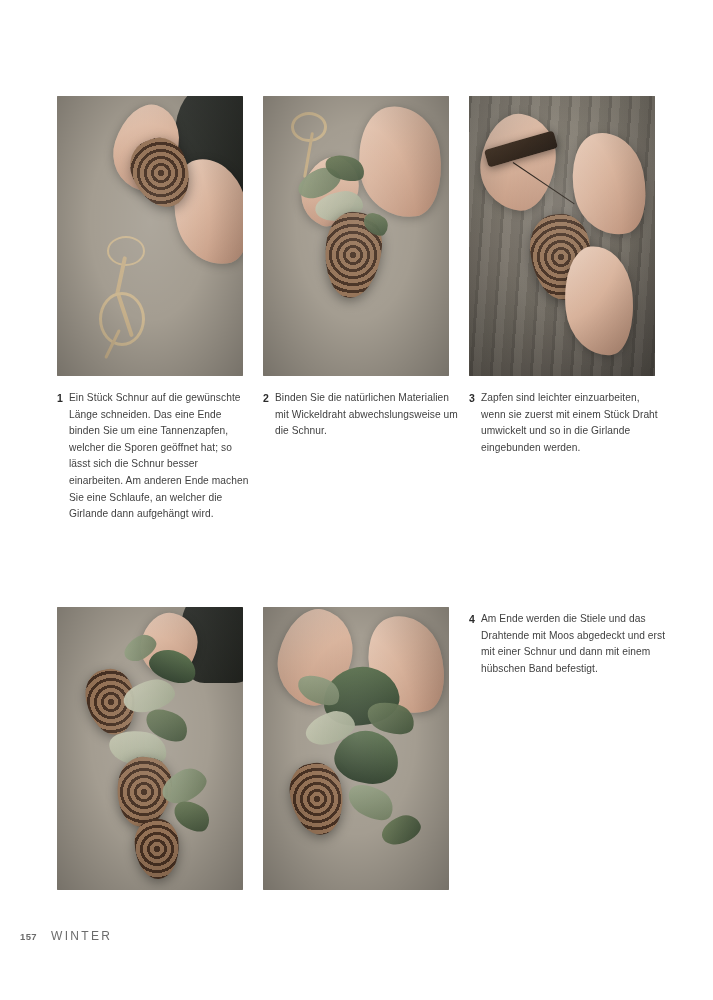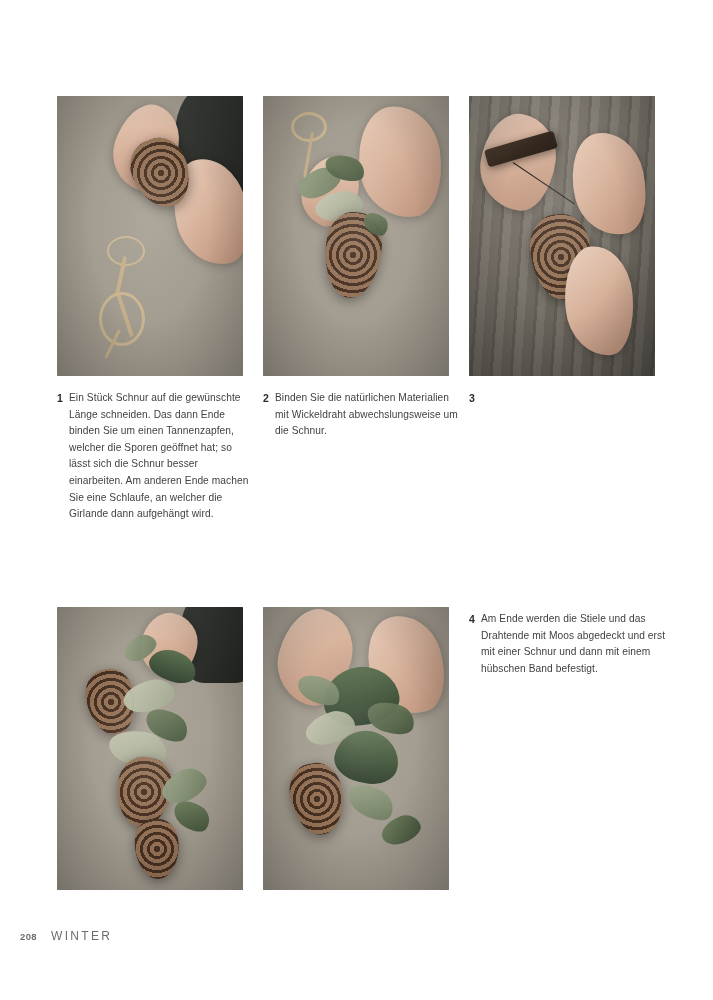--- a/index.html
+++ b/index.html
@@ -263,35 +263,36 @@
       <div class="needle" style="left:72px; top:124px; width:64px; height:52px; transform:rotate(12deg);"></div>
       <div class="cone" style="left:28px; top:156px; width:52px; height:72px; transform:rotate(-10deg);"></div>
       <div class="leaf light" style="left:84px; top:180px; width:48px; height:30px; transform:rotate(30deg);"></div>
       <div class="leaf" style="left:118px; top:210px; width:40px; height:26px; transform:rotate(-22deg);"></div>
       <div class="vig"></div>
     </div>
   </div>
 
   <div class="caption cap-1">
     <span class="num">1</span>
-    <span>Ein Stück Schnur auf die gewünschte Länge schneiden. Das dann Ende binden Sie um einen Tannenzapfen, welcher die Sporen geöffnet hat; so lässt sich die Schnur besser einarbeiten. Am anderen Ende machen Sie eine Schlaufe, an welcher die Girlande dann aufgehängt wird.</span>
+    <span>Ein Stück Schnur auf die gewünschte Länge schneiden. Das eine Ende binden Sie um eine Tannenzapfen, welcher die Sporen geöffnet hat; so lässt sich die Schnur besser einarbeiten. Am anderen Ende machen Sie eine Schlaufe, an welcher die Girlande dann aufgehängt wird.</span>
   </div>
 
   <div class="caption cap-2">
     <span class="num">2</span>
     <span>Binden Sie die natürlichen Materialien mit Wickeldraht abwechslungsweise um die Schnur.</span>
   </div>
 
   <div class="caption cap-3">
     <span class="num">3</span>
+    <span>Zapfen sind leichter einzuarbeiten, wenn sie zuerst mit einem Stück Draht umwickelt und so in die Girlande eingebunden werden.</span>
   </div>
 
   <div class="caption cap-4">
     <span class="num">4</span>
     <span>Am Ende werden die Stiele und das Drahtende mit Moos abgedeckt und erst mit einer Schnur und dann mit einem hübschen Band befestigt.</span>
   </div>
 
   <div class="footer">
-    <span class="folio">208</span>
+    <span class="folio">157</span>
     <span class="section-name">WINTER</span>
   </div>
 
 </div>
 
 </body></html>

